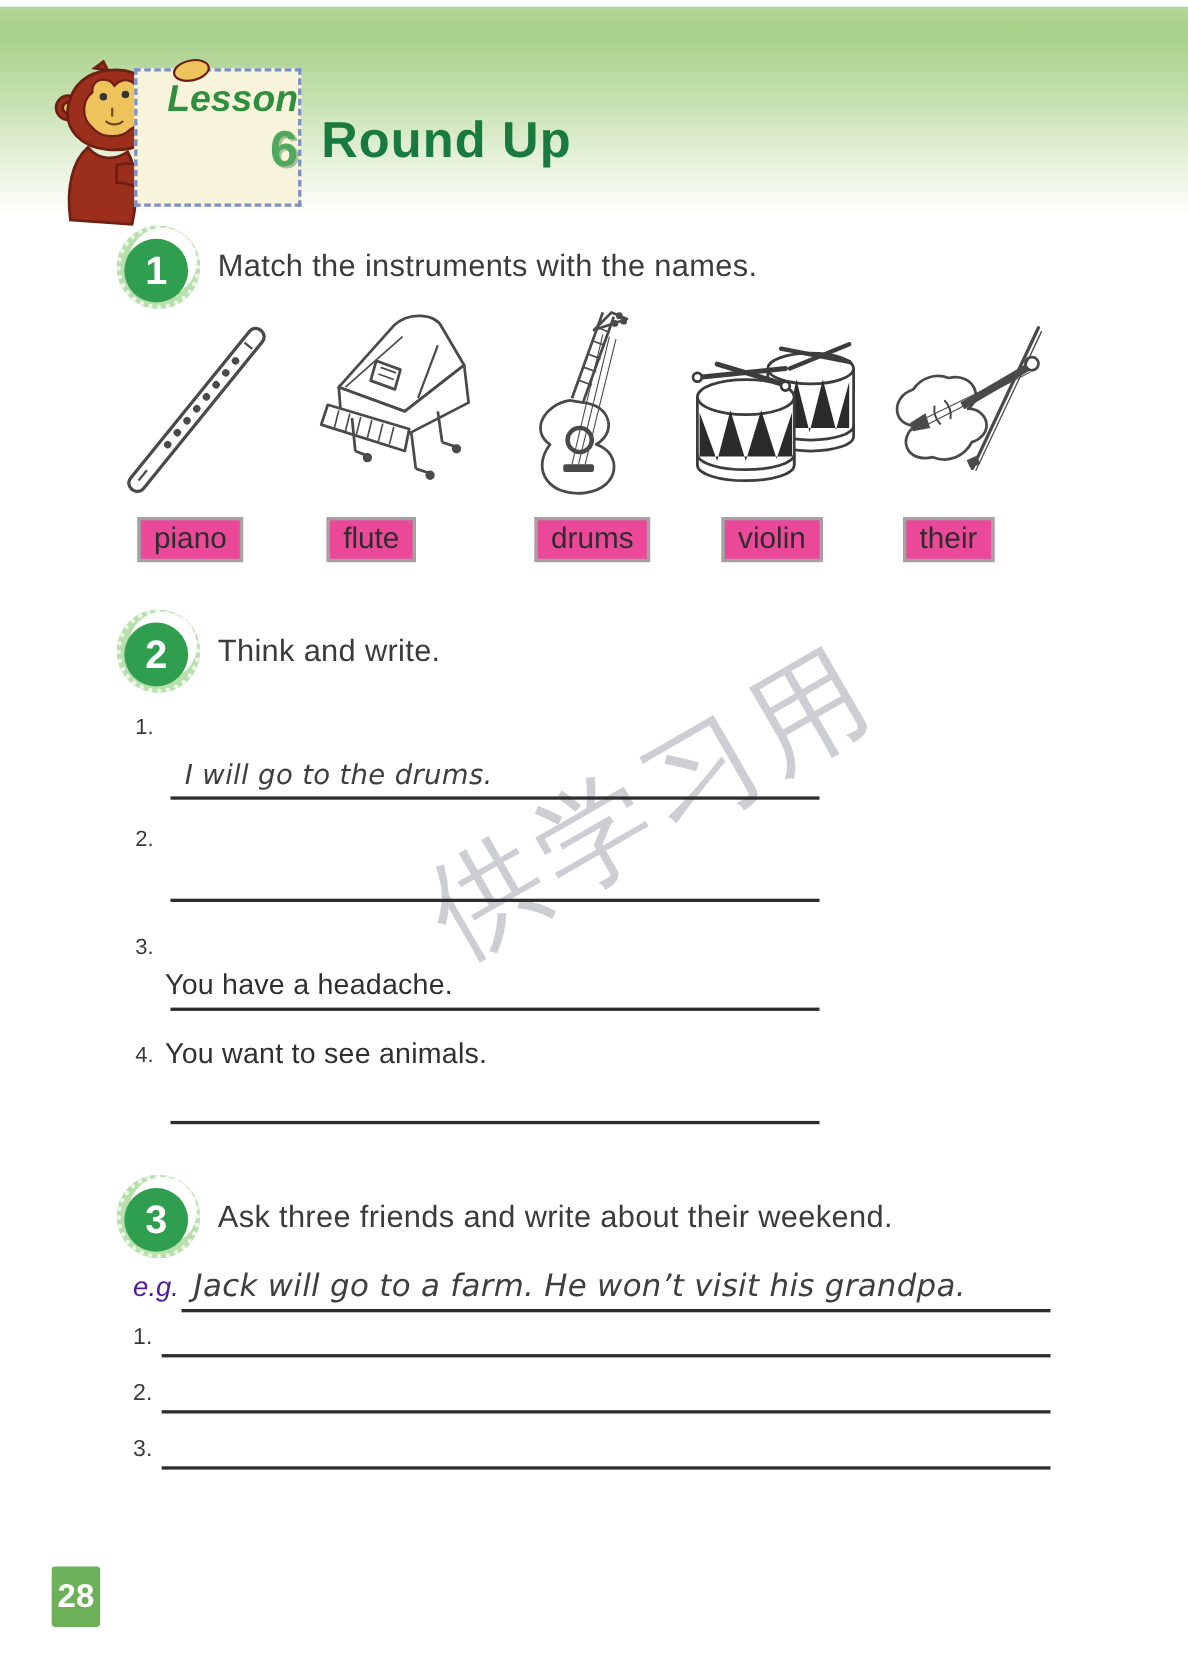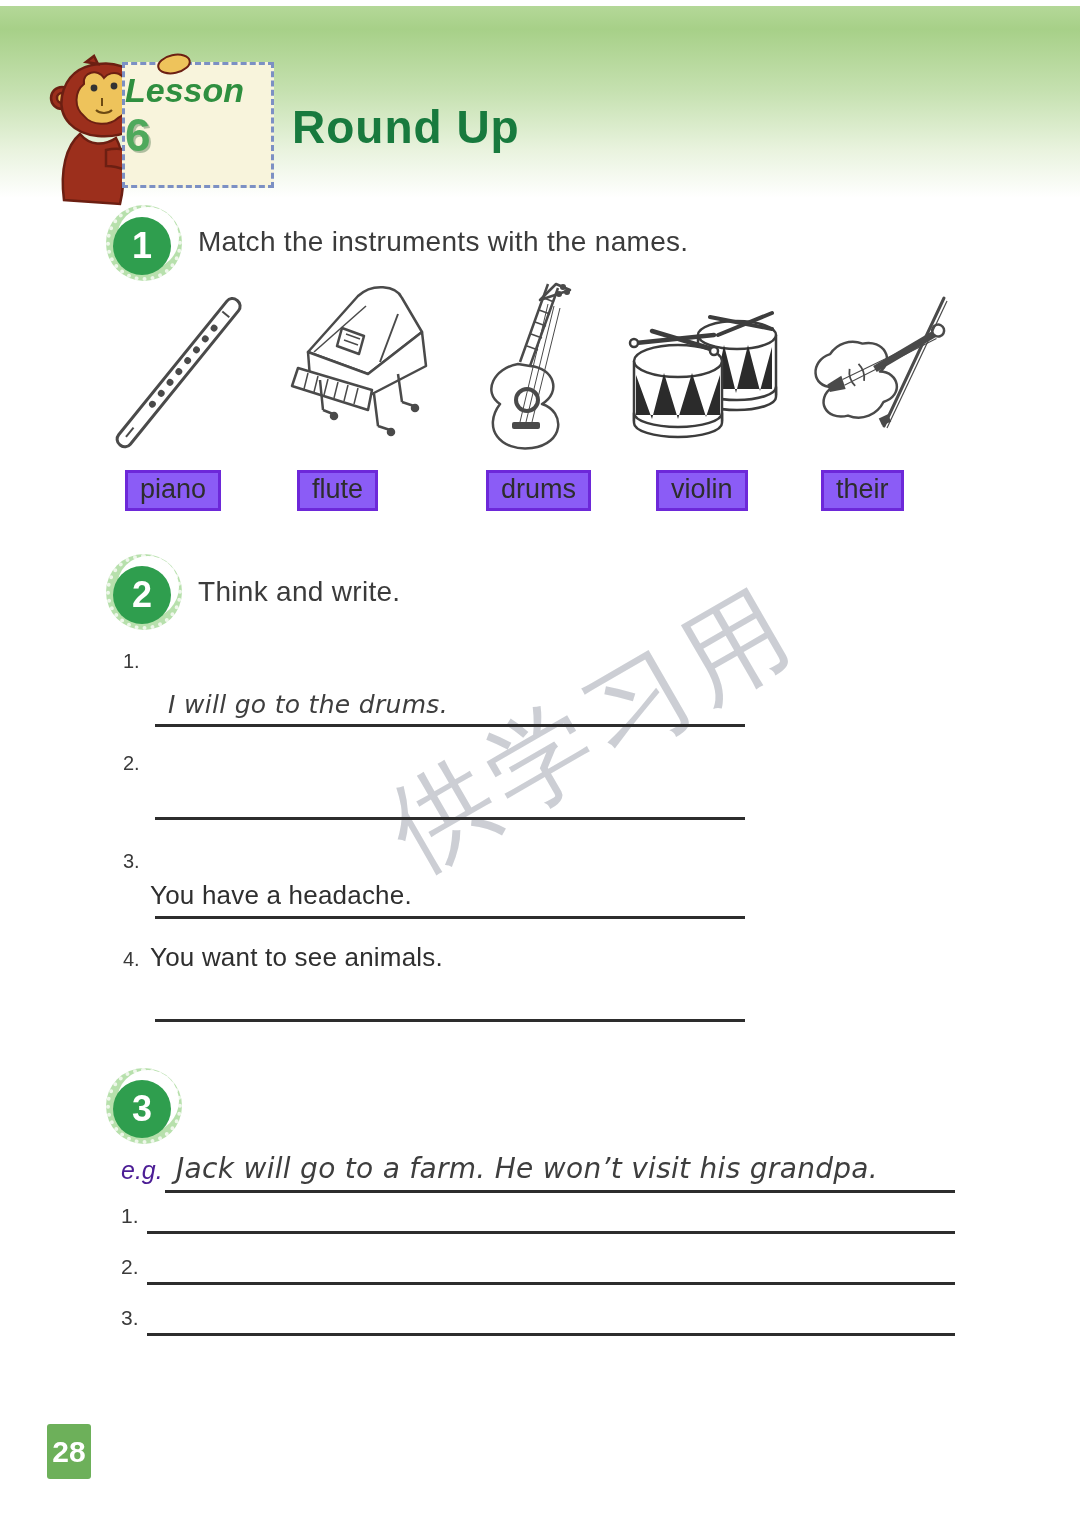--- a/index.html
+++ b/index.html
@@ -3,43 +3,43 @@
 <meta charset="utf-8">
 <style>
   html,body{margin:0;padding:0;background:#fff;}
   #page{position:relative;width:1080px;height:1526px;background:#ffffff;overflow:hidden;
         font-family:"Liberation Sans",sans-serif;}
 
   
   .header-band{position:absolute;left:0;top:6px;width:1080px;height:192px;
     background:linear-gradient(180deg,#b4d898 0%,#a7d088 12%,#c6e1b1 45%,#e9f3de 75%,#ffffff 100%);}
   .lesson-sign{position:absolute;left:122px;top:62px;width:152px;height:126px;background:#f8f4dc;
-    border:3px dashed #7c90c4;box-sizing:border-box;text-align:left;z-index:3;}
+    border:3px dashed #7c90c4;box-sizing:border-box;text-align:right;z-index:3;}
   .lesson-label{display:block;margin-top:6px;font-size:34px;font-weight:700;font-style:italic;color:#2f8f3f;}
   .lesson-number{display:block;margin-top:-2px;font-size:46px;font-weight:700;color:#4fa95c;
     text-shadow:2px 2px 0 rgba(40,90,45,.35);}
   .monkey-wrap{position:absolute;left:46px;top:54px;width:120px;height:152px;z-index:2;}
   .monkey-hand{position:absolute;left:156px;top:52px;width:36px;height:24px;z-index:4;}
   .page-title{position:absolute;left:292px;top:100px;font-size:46px;font-weight:700;color:#187a3e;letter-spacing:1px;z-index:3;}
 
   
   .badge{position:absolute;width:76px;height:76px;z-index:2;}
   .badge-scallop{position:absolute;inset:0;border-radius:50%;background:#b7e0ac;border:4px dotted #eef7ea;box-sizing:border-box;}
   .badge-white{position:absolute;left:11px;top:2px;width:62px;height:62px;border-radius:50%;background:#ffffff;}
   .badge-core{position:absolute;left:7px;top:12px;width:58px;height:58px;border-radius:50%;background:#2f9e4e;
     color:#fff;font-size:36px;font-weight:700;display:flex;align-items:center;justify-content:center;}
 
   .ex-heading{position:absolute;font-size:28px;color:#3b3b3b;font-weight:500;letter-spacing:.3px;z-index:2;}
 
   
   .instr{position:absolute;z-index:2;}
   .instr svg{display:block;}
 
-  .ibox{position:absolute;top:470px;border:3px solid #6d28d9;padding:1px 12px 3px 12px;
-    font-size:27px;color:#2d2d2d;background:#8b5cf6;z-index:2;}
+  .ibox{position:absolute;top:470px;border:3px solid #a3a3a3;padding:1px 12px 3px 12px;
+    font-size:27px;color:#2d2d2d;background:#ec4899;z-index:2;}
 
   .num{position:absolute;font-size:20px;color:#3a3a3a;z-index:2;}
   .prompt{position:absolute;font-size:26px;color:#2f2f2f;letter-spacing:.2px;z-index:2;}
   .hand{font-family:"DejaVu Sans",sans-serif;font-style:italic;color:#3e3e3e;letter-spacing:.3px;}
   .answer{position:absolute;font-size:25px;z-index:2;}
   .wline{position:absolute;height:0;border-top:3px solid #2d2d2d;z-index:2;}
   .eg{position:absolute;font-size:25px;font-style:italic;color:#4c1d95;z-index:2;}
 
   .watermark{position:absolute;left:398px;top:788px;z-index:1;transform:rotate(-30deg);transform-origin:left center;
     font-family:"DejaVu Serif",serif;font-size:104px;line-height:1;color:#8f95a1;opacity:.45;white-space:nowrap;letter-spacing:8px;}
@@ -220,20 +220,21 @@
 
   <div class="num" style="left:123px;top:948px">4.</div>
   <div class="prompt" style="left:150px;top:942px">You want to see animals.</div>
   <div class="wline" style="left:155px;top:1019px;width:590px"></div>
 
   <div class="badge" style="left:106px;top:1068px">
     <div class="badge-scallop"></div>
     <div class="badge-white"></div>
     <div class="badge-core">3</div>
   </div>
+  <div class="ex-heading" style="left:198px;top:1090px">Ask three friends and write about their weekend.</div>
 
   <div class="eg" style="left:121px;top:1156px">e.g.</div>
   <div class="answer hand" style="left:176px;top:1152px;font-size:28px">Jack will go to a farm. He won’t visit his grandpa.</div>
   <div class="wline" style="left:165px;top:1190px;width:790px"></div>
 
   <div class="num" style="left:121px;top:1204px;font-size:21px">1.</div>
   <div class="wline" style="left:147px;top:1231px;width:808px"></div>
 
   <div class="num" style="left:121px;top:1255px;font-size:21px">2.</div>
   <div class="wline" style="left:147px;top:1282px;width:808px"></div>

